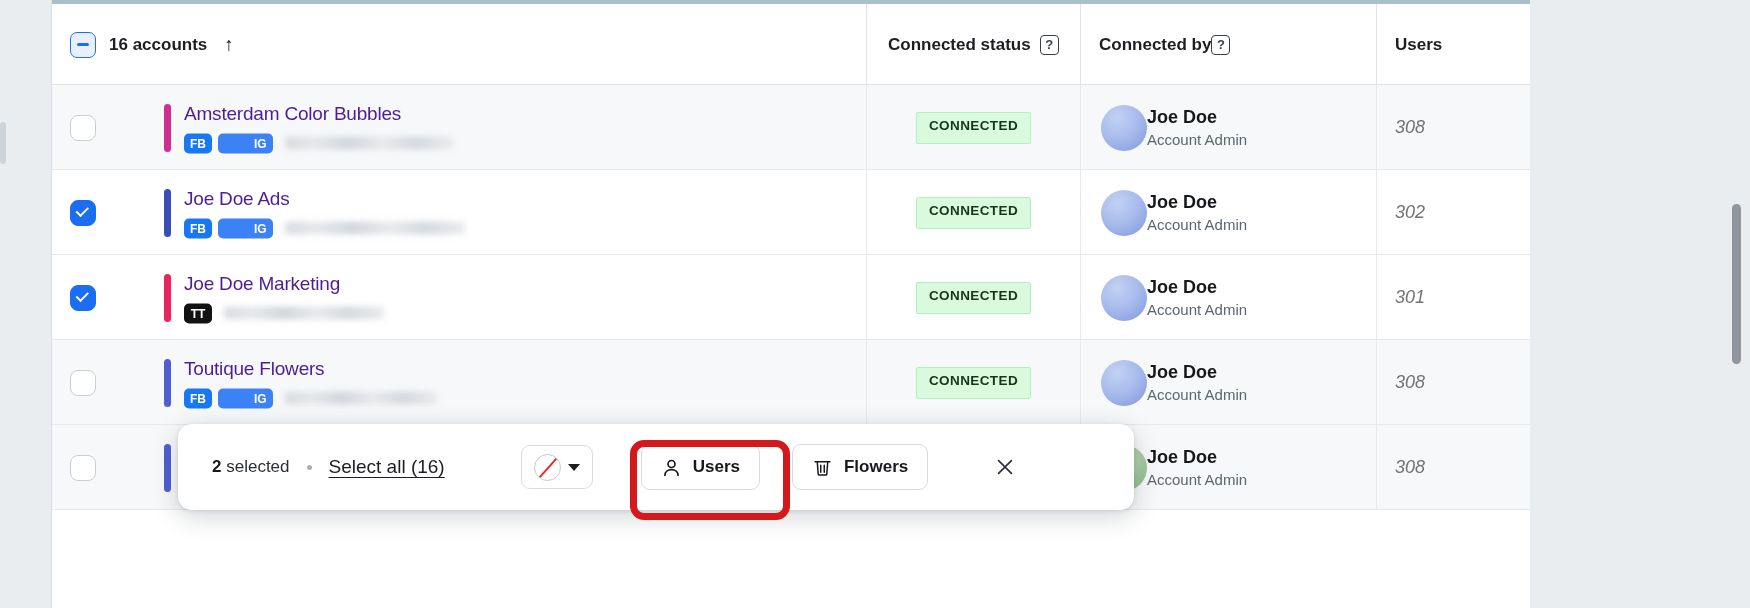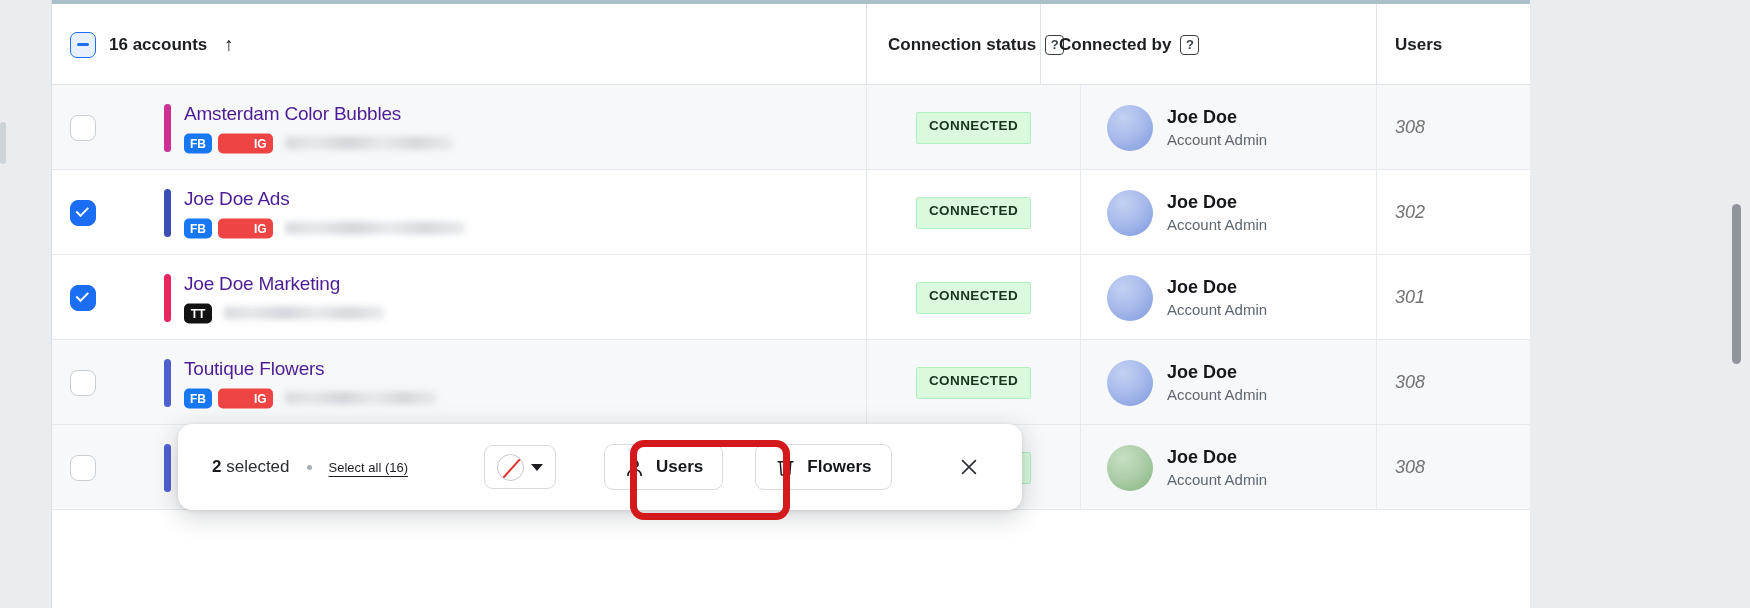--- a/index.html
+++ b/index.html
@@ -39,21 +39,21 @@
     border-bottom: 1px solid #dfe3e8;
   }
   .th {
     position: absolute; top: 0; height: 81px;
     display: flex; align-items: center;
     font-size: 17px; font-weight: bold; color: #1c1e21;
   }
   .th.divider { border-left: 1px solid #dfe3e8; }
   .th-accounts { left: 0; width: 814px; padding-left: 18px; gap: 13px; }
   .th-status   { left: 814px; width: 214px; padding-left: 21px; gap: 9px; }
-  .th-by       { left: 988px; width: 296px; padding-left: 18px; gap: 9px; }
+  .th-by       { left: 1028px; width: 296px; padding-left: 18px; }
   .th-users    { left: 1324px; width: 154px; padding-left: 18px; }
 
   .hdr-check {
     width: 26px; height: 26px; border-radius: 7px;
     background: #e8f0fe; border: 1.5px solid #1b6ef3;
     display: flex; align-items: center; justify-content: center;
     flex: none; cursor: pointer;
   }
   .hdr-check .bar { width: 12px; height: 2.6px; background: #1b6ef3; border-radius: 2px; }
   .sort-arrow { font-size: 19px; color: #1c1e21; line-height: 1; cursor: pointer; margin-left: 4px; }
@@ -72,21 +72,21 @@
     background: #f7f8f9;
   }
   .row.sel { background: #ffffff; }
   .cell {
     position: absolute; top: 0; height: 85px;
     display: flex; align-items: center;
   }
   .cell.divider { border-left: 1px solid #e6e9ed; }
   .c-acct   { left: 0; width: 814px; }
   .c-status { left: 814px; width: 214px; justify-content: center; }
-  .c-by     { left: 1028px; width: 296px; padding-left: 26px; gap: 14px; }
+  .c-by     { left: 1028px; width: 296px; padding-left: 20px; }
   .c-users  { left: 1324px; width: 154px; padding-left: 18px; }
 
   .rowcheck {
     position: absolute; left: 18px; top: 50%; transform: translateY(-50%);
     width: 26px; height: 26px; border-radius: 8px;
     border: 1.5px solid #c9ced4; background: #fff;
     cursor: pointer;
   }
   .rowcheck.on {
     background: #1b6ef3; border-color: #1b6ef3;
@@ -107,21 +107,21 @@
   .acctname { font-size: 19px; font-weight: normal; color: #4c1d95; letter-spacing: -0.2px; }
   .acctmeta { display: flex; align-items: center; gap: 6px; margin-top: 9px; }
 
   .badge {
     height: 20px; min-width: 28px; padding: 0 6px; border-radius: 5px;
     font-size: 12px; font-weight: bold; color: #fff;
     display: flex; align-items: center; justify-content: center;
     font-family: "Liberation Sans", sans-serif;
   }
   .badge.fb { background: #1877f2; }
-  .badge.ig { background: #ef4444; padding-left: 36px; }
+  .badge.ig { background: #3b82f6; padding-left: 36px; }
   .badge.tt { background: #121212; }
 
   .blurred {
     height: 13px; margin-left: 6px; border-radius: 3px;
     background: linear-gradient(90deg,#d6d9dd 0%,#e3e6e9 18%,#cfd3d8 38%,
                 #e6e8eb 58%,#d2d6da 78%,#e8eaed 100%);
     filter: blur(3.2px); opacity: .95;
   }
 
   .pill {
@@ -134,31 +134,31 @@
   .avatar { width: 46px; height: 46px; border-radius: 50%; flex: none; }
   .avatar.blue  { background: radial-gradient(circle at 35% 28%, #c2d1f2 0%, #a9bcec 45%, #7e97dd 100%); }
   .avatar.green { background: radial-gradient(circle at 35% 28%, #c5dfc2 0%, #aecfa9 45%, #86b584 100%); }
   .byname { font-size: 18px; font-weight: bold; color: #16181b; }
   .byrole { font-size: 15px; color: #5d6670; margin-top: 3px; }
   .usercount { font-size: 18px; color: #737373; font-style: italic; }
 
   
   .bulkbar {
     position: absolute; left: 178px; top: 424px;
-    width: 844px; height: 86px;
+    width: 956px; height: 86px;
     background: #ffffff; border-radius: 14px;
     box-shadow: 0 6px 26px rgba(20,28,38,.20), 0 1px 4px rgba(20,28,38,.10);
     display: flex; align-items: center; padding: 0 26px;
     z-index: 40;
   }
   .selcount { font-size: 17px; color: #2b2f35; margin-left: 8px; }
   .selcount b { font-weight: bold; color: #16181b; }
   .dot { width: 5px; height: 5px; border-radius: 50%; background: #a9afb6; margin: 0 17px; }
   .selectall {
-    font-size: 13px; color: #1c1e21; text-decoration: underline;
+    font-size: 19px; color: #1c1e21; text-decoration: underline;
     text-underline-offset: 4px; cursor: pointer;
   }
 
   .colorbtn {
     margin-left: 76px; width: 72px; height: 44px;
     border: 1.5px solid #d8dce1; border-radius: 9px;
     display: flex; align-items: center; justify-content: center; gap: 7px;
     background: #fff; cursor: pointer;
   }
   .nocolor {
@@ -228,21 +228,21 @@
     <div class="thead">
       <div class="th th-accounts">
         <div class="hdr-check">
           <div class="bar"></div>
         </div>
         <span>16 accounts</span>
         <span class="sort-arrow">↑</span>
       </div>
 
       <div class="th th-status divider">
-        <span>Connection status</span>
+        <span>Connected status</span>
         <span class="qmark">?</span>
       </div>
 
       <div class="th th-by divider">
         <span>Connected by</span>
         <span class="qmark">?</span>
       </div>
 
       <div class="th th-users divider">
         <span>Users</span>

